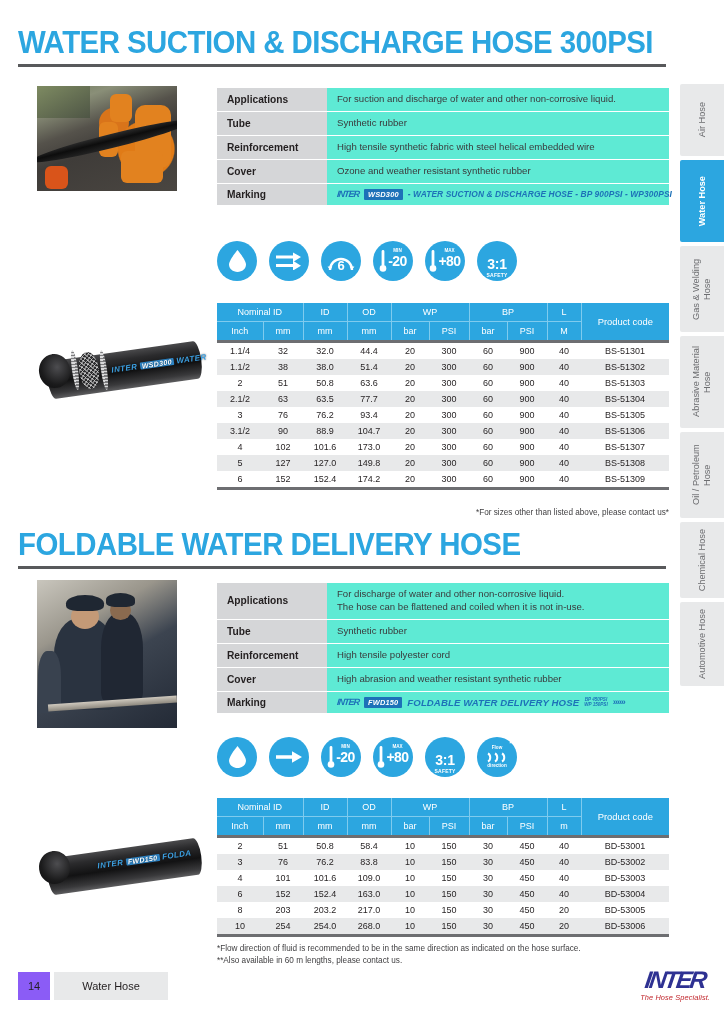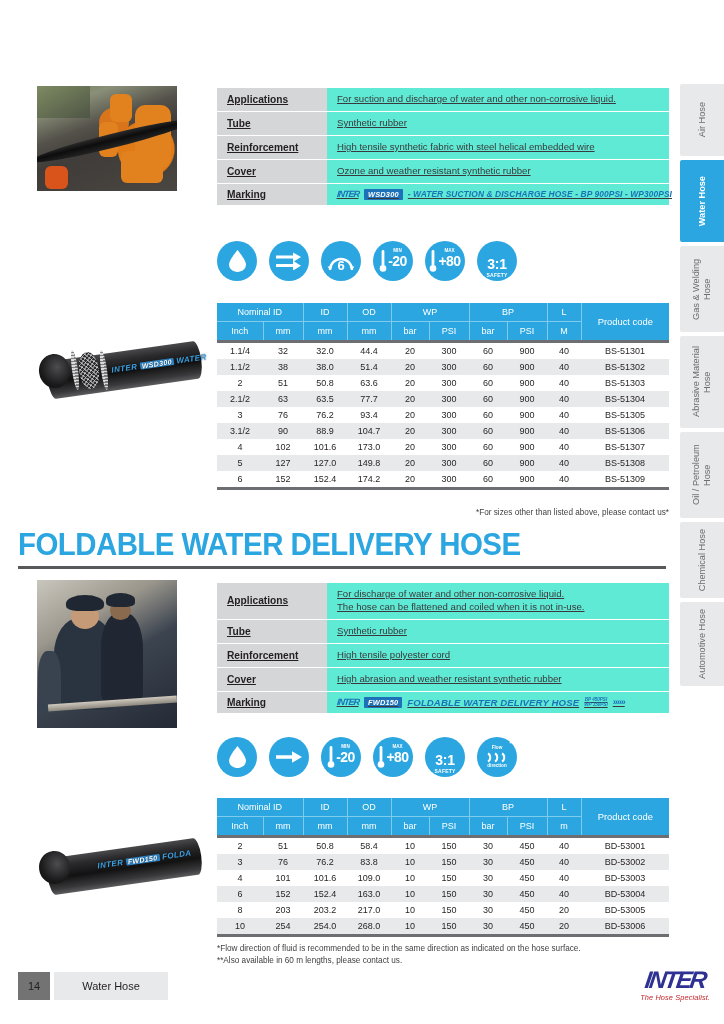--- a/index.html
+++ b/index.html
@@ -31,21 +31,21 @@
   }
   .sec-rule {
     height: 3px;
     background: #58595b;
     margin-top: 6px;
   }
 
   
   .spec { width: 100%; border-collapse: collapse; table-layout: fixed; }
   .spec tr { }
-  .spec td { padding: 5px 10px; font-size: 9.6px; vertical-align: middle; text-decoration: underline; }
+  .spec td { padding: 5px 10px; font-size: 9.6px; vertical-align: middle; }
   .spec td.k {
     width: 110px;
     background: #d5d6d8;
     font-weight: 700;
     font-size: 10.2px;
     color: #231f20;
     border-bottom: 1px solid #ffffff;
   }
   .spec td.v {
     background: #5eead4;
@@ -196,21 +196,21 @@
     font-size: 9.2px; line-height: 1.15; text-align: center; font-weight: 400;
     padding: 6px 0;
   }
   .tab.active { background: #2ca6e0; color: #ffffff; }
   .tab.active span { font-weight: 700; }
 
   
   .footer { position: absolute; left: 0; bottom: 22px; width: 724px; height: 30px; }
   .pg-num {
     position: absolute; left: 18px; top: 0; width: 32px; height: 28px;
-    background: #737373; display: flex; align-items: center; justify-content: center;
+    background: #8b5cf6; display: flex; align-items: center; justify-content: center;
     font-size: 11px; color: #231f20;
   }
   .pg-sec {
     position: absolute; left: 54px; top: 0; width: 114px; height: 28px;
     background: #e8e9ea; display: flex; align-items: center; justify-content: center;
     font-size: 11px; color: #231f20;
   }
   .brand { position: absolute; right: 14px; top: -4px; text-align: center; }
   .brand-mark {
     font-family: "Liberation Sans Narrow", "Liberation Sans", sans-serif;
@@ -220,20 +220,24 @@
   .brand-tag {
     font-size: 7.4px; font-style: italic; color: #c1272d; margin-top: 1px; letter-spacing: 0.1px;
   }
 </style>
 </head>
 <body>
 
 <div class="page">
   <div class="content">
 
+    <div style="position:absolute; left:18px; top:26px; width:648px;">
+      <div class="sec-title">WATER SUCTION &amp; DISCHARGE HOSE 300PSI</div>
+      <div class="sec-rule"></div>
+    </div>
 
     <div class="photo ph1" style="position:absolute; left:37px; top:86px; width:140px; height:105px;">
       <div class="sky"></div>
       <div class="blob" style="left:52%; top:8%; width:16%; height:26%;"></div>
       <div class="blob" style="left:70%; top:18%; width:26%; height:60%; border-radius:10px;"></div>
       <div class="blob" style="left:44%; top:34%; width:14%; height:34%;"></div>
       <div class="blob" style="left:60%; top:62%; width:30%; height:30%;"></div>
       <div class="blob" style="left:6%; top:76%; width:16%; height:22%; background:#d9541a;"></div>
       <div class="hose"></div>
     </div>

